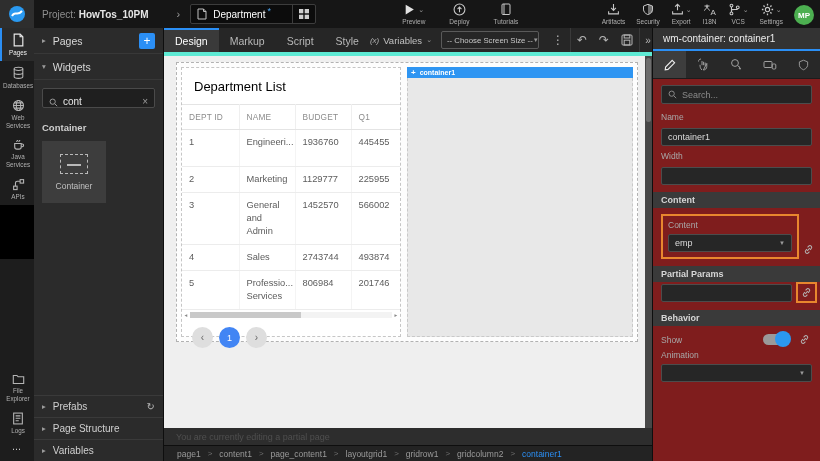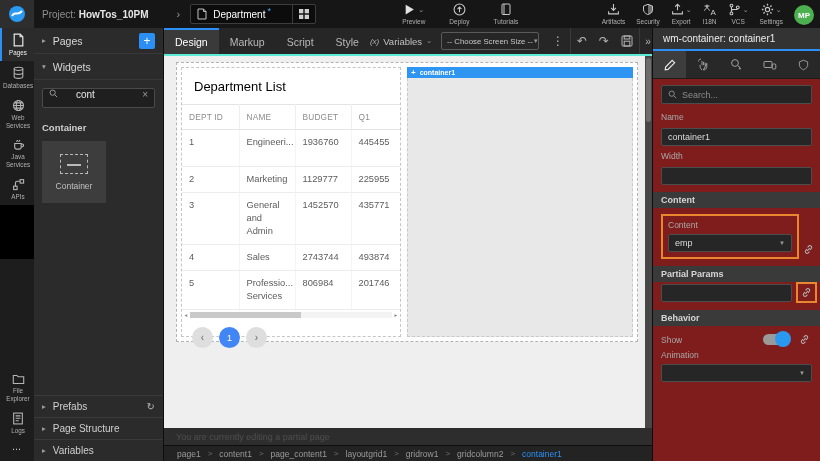--- a/index.html
+++ b/index.html
@@ -35,35 +35,35 @@
   .rail-item.active .rlbl { color:#f0f0f0; }
   .rail-gap { height:54px; background:#000; }
   .rail-bottom { margin-top:auto; }
   .rail-dots { text-align:center; color:#d0d0d0; padding:5px 0 7px; font-size:9px; letter-spacing:1px; }
 
   
   .wpanel { position:absolute; top:28px; left:34px; width:130px; bottom:0; background:#2b2b2b; display:flex; flex-direction:column; border-right:1px solid #0e0e0e; }
   .wp-row { height:26px; flex:none; display:flex; align-items:center; gap:7px; padding:0 8px; border-bottom:1px solid #383838; color:#d8d8d8; font-size:10.5px; }
   .wp-caret { font-size:7.5px; color:#9a9a9a; }
   .wp-add { margin-left:auto; width:16px; height:16px; background:#2b8ff5; border-radius:2px; color:#fff; font-size:12px; line-height:1; display:flex; align-items:center; justify-content:center; }
-  .wp-search { margin:8px; height:20px; flex:none; background:#1f1f1f; border:1px solid #4a4a4a; border-radius:2px; display:flex; align-items:flex-start; padding:0 6px; gap:18px; }
+  .wp-search { margin:8px; height:20px; flex:none; background:#1f1f1f; border:1px solid #4a4a4a; border-radius:2px; display:flex; align-items:flex-end; padding:0 6px; gap:5px; }
   .wp-search input { flex:1; min-width:0; background:transparent; border:0; outline:0; color:#e8e8e8; font-size:10px; }
   .wp-clear { color:#9a9a9a; font-size:10px; }
   .wp-cat { padding:6px 8px 2px; font-size:9.5px; font-weight:bold; color:#cfcfcf; }
   .wp-tile { margin:6px 8px; width:64px; height:62px; background:#3d3d3d; display:flex; flex-direction:column; align-items:center; justify-content:center; gap:7px; }
   .wp-tile-icon { width:28px; height:20px; border:1px dashed #b9b9b9; position:relative; }
   .wp-tile-icon::after { content:""; position:absolute; left:6px; right:6px; top:5px; height:4px; border-bottom:2px solid #b9b9b9; }
   .wp-tile-lbl { font-size:8.5px; color:#c0c0c0; }
   .wp-bottom { margin-top:auto; }
   .wp-brow { height:22px; border-top:1px solid #3a3a3a; display:flex; align-items:center; gap:7px; padding:0 8px; font-size:10px; color:#d0d0d0; }
   .wp-refresh { margin-left:auto; color:#b5b5b5; font-size:10px; }
 
   
   .center { position:absolute; top:28px; left:164px; width:488px; bottom:0; display:flex; flex-direction:column; background:#1f1f1f; }
-  .ctoolbar { height:28px; flex:none; background:#262626; display:flex; align-items:center; border-bottom:2px solid #5eead4; }
+  .ctoolbar { height:28px; flex:none; background:#262626; display:flex; align-items:center; border-bottom:4px solid #5eead4; }
   .ctab { height:100%; display:flex; align-items:center; padding:0 11px; font-size:10.5px; color:#b8b8b8; border-top:2px solid transparent; }
   .ctab.active { background:#3a3a3a; color:#fff; border-top-color:#2b8ff5; }
   .cvars { margin-left:auto; display:flex; align-items:center; gap:4px; font-size:9.5px; color:#c0c0c0; white-space:nowrap; }
   .cvar-x { font-size:8px; color:#b0b0b0; font-style:italic; }
   .cvar-chev { font-size:7px; color:#9a9a9a; }
   .cscreen { margin-left:9px; width:98px; height:18px; border:1px solid #5a5a5a; background:#262626; border-radius:2px; display:flex; align-items:center; padding:0 5px; font-size:7.8px; color:#c8c8c8; white-space:nowrap; }
   .cscreen .arr { margin-left:auto; font-size:6px; color:#9a9a9a; }
   .cicons { display:flex; align-items:center; margin-left:7px; color:#b5b5b5; height:100%; }
   .cico { font-size:12px; padding:0 6px; display:flex; align-items:center; height:100%; }
   .cico.divL { border-left:1px solid #3a3a3a; }
@@ -437,21 +437,21 @@
               <tr class="r2">
                 <td>2</td>
                   <td>Marketing</td>
                   <td>1129777</td>
                   <td>225955</td>
               </tr>
               <tr class="r3">
                 <td>3</td>
                   <td>General and Admin</td>
                   <td>1452570</td>
-                  <td>435771</td>
+                  <td>566002</td>
               </tr>
               <tr class="r4">
                 <td>4</td>
                   <td>Sales</td>
                   <td>2743744</td>
                   <td>493874</td>
               </tr>
               <tr class="r5">
                 <td>5</td>
                   <td>Professio... Services</td>

